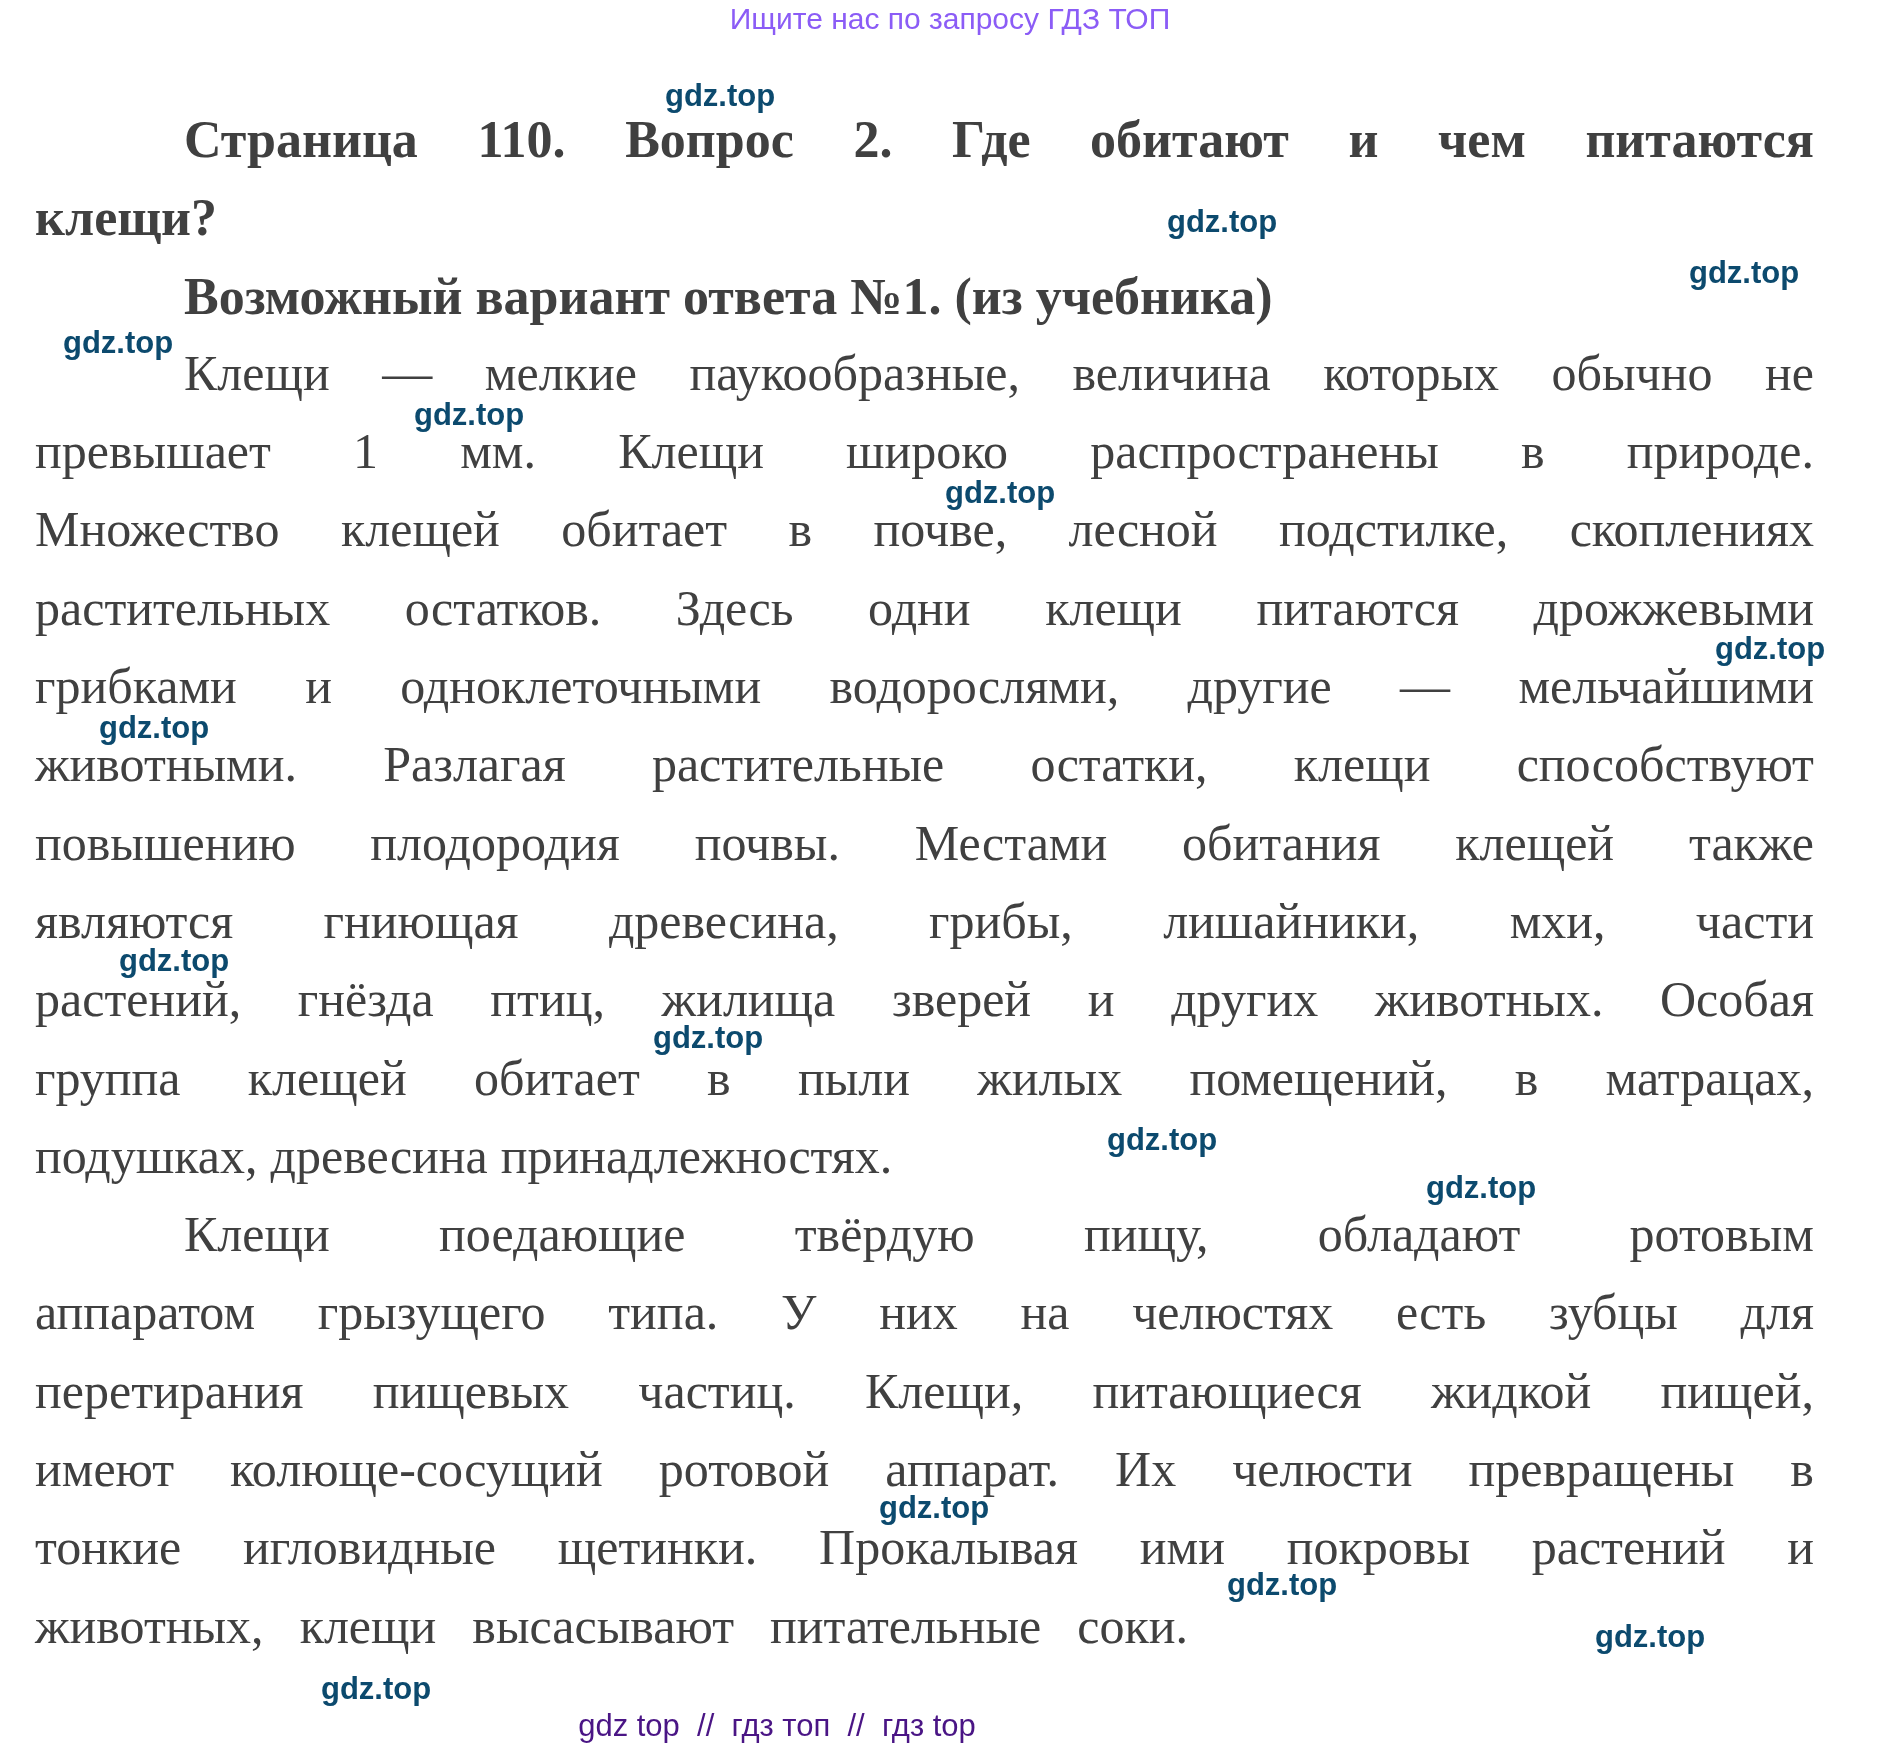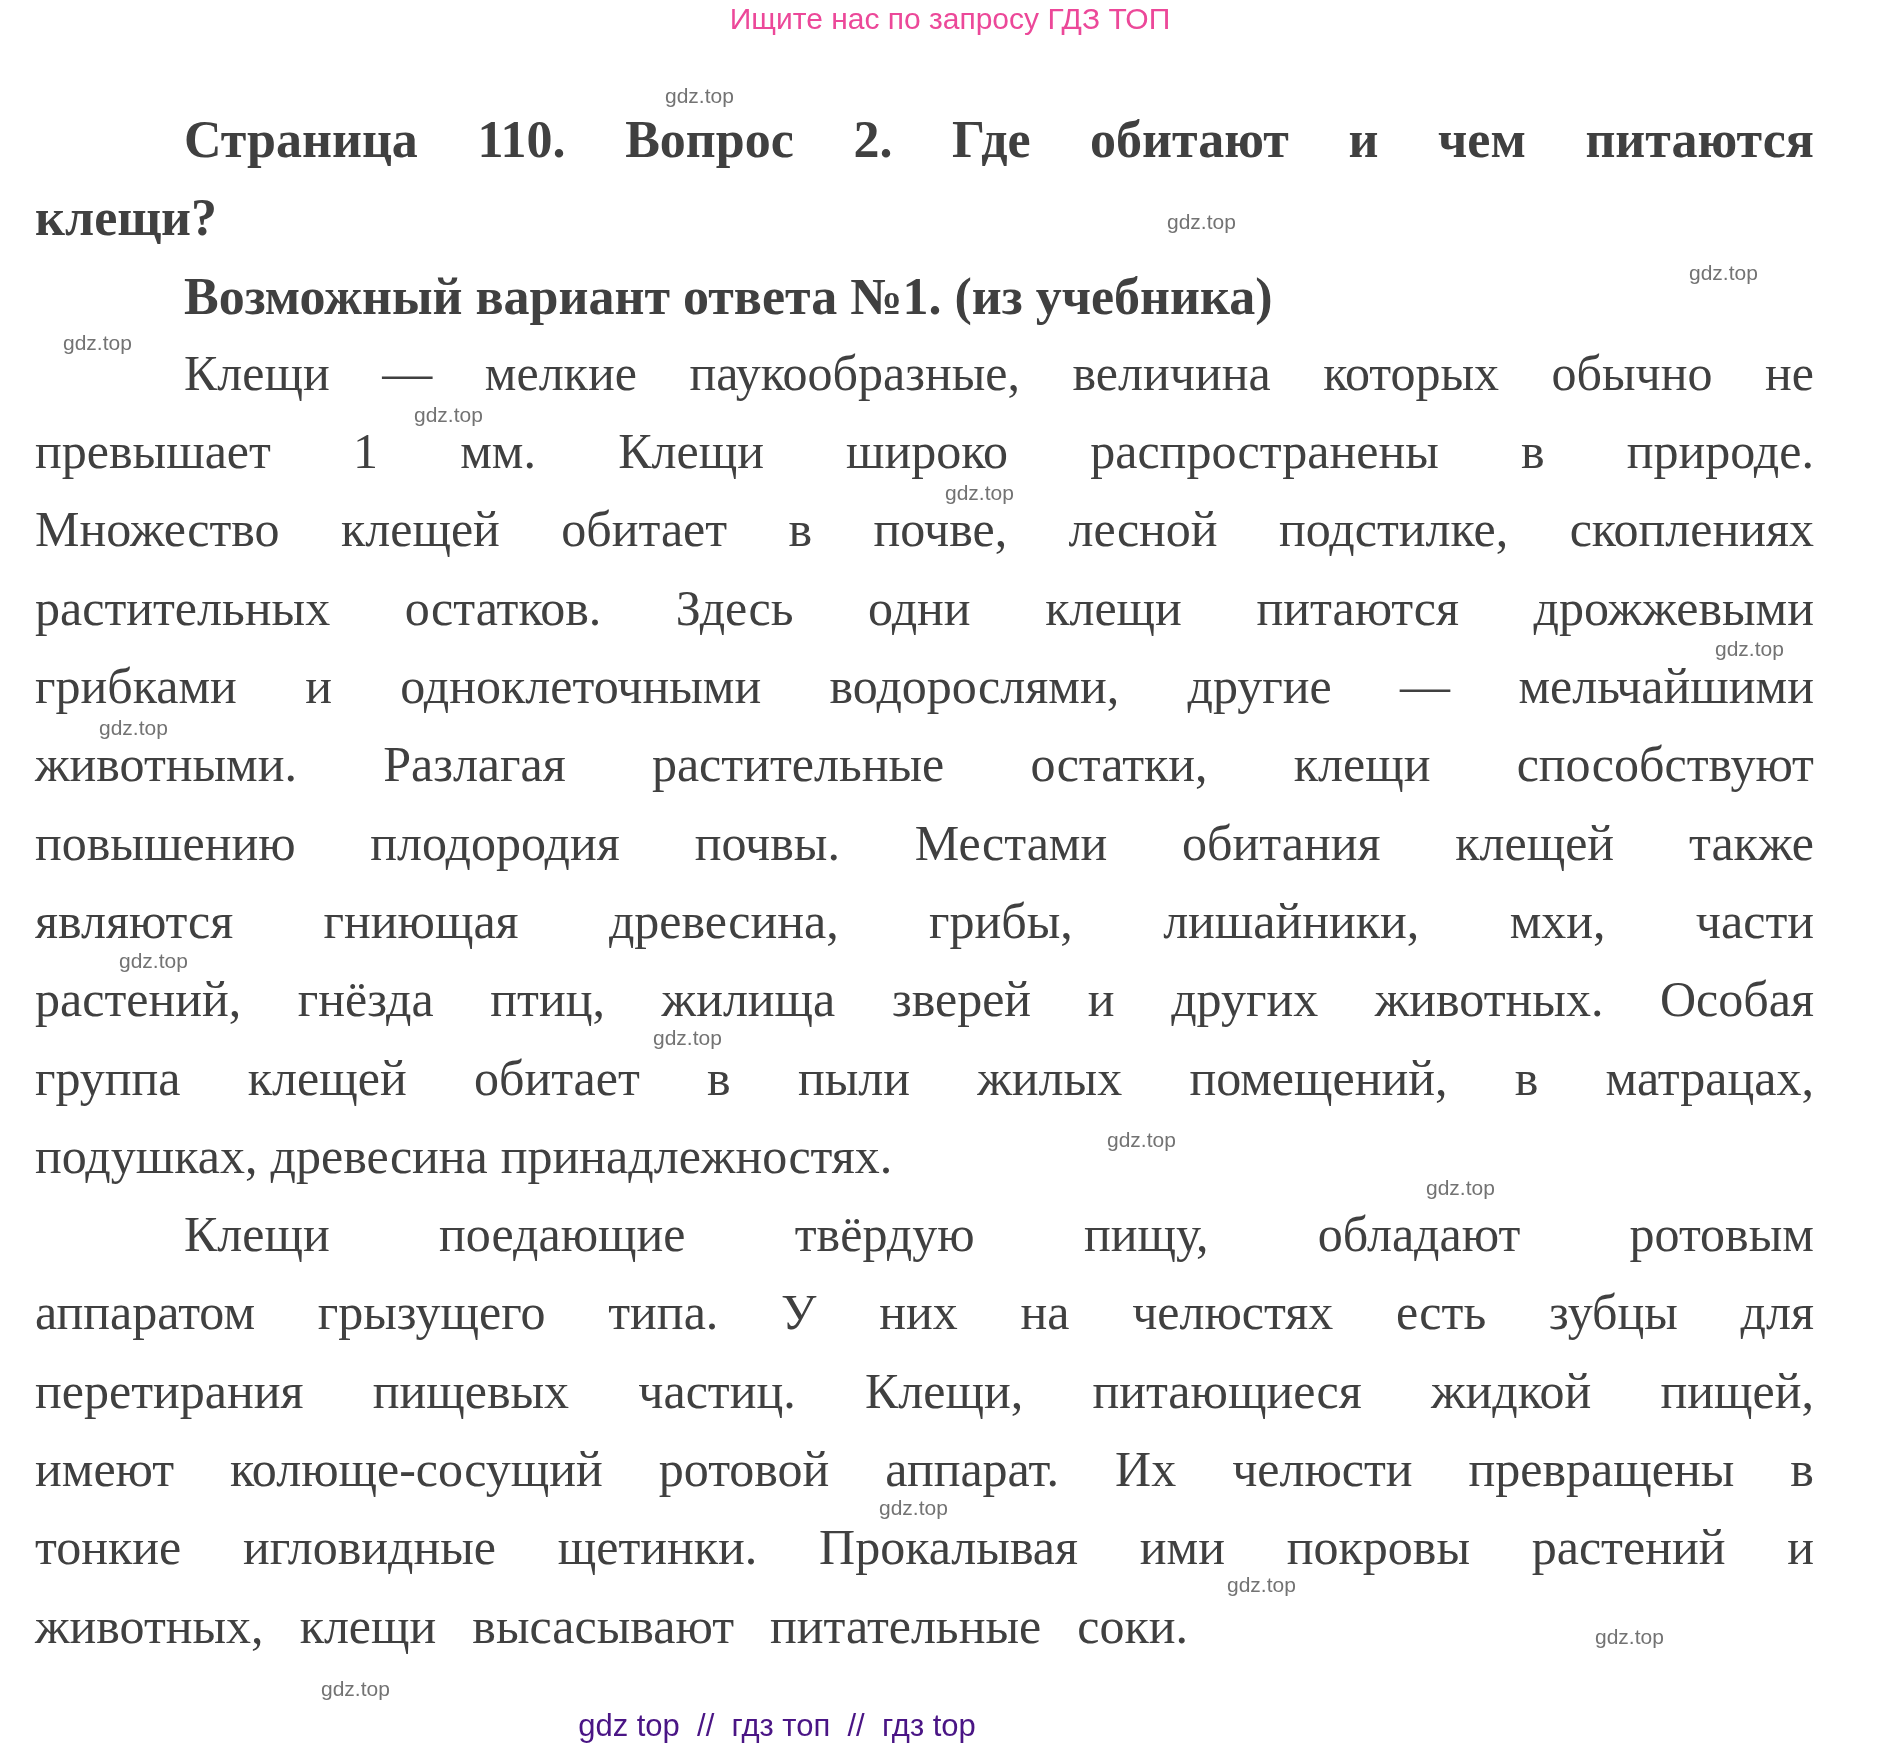--- a/index.html
+++ b/index.html
@@ -1,39 +1,39 @@
 <!DOCTYPE html>
 <html><head>
 <meta charset="utf-8">
 <style>
   html, body { margin:0; padding:0; background:#ffffff; }
   body { width:1900px; height:1749px; position:relative; overflow:hidden; }
   .top-banner {
     position:absolute; left:0; top:0; width:1900px; height:40px;
     text-align:center; font-family:"Liberation Sans", sans-serif;
-    font-size:30px; line-height:38px; color:#ec4899;
+    font-size:30px; line-height:38px; color:#8b5cf6;
   }
   .footer {
     position:absolute; left:0; top:1706px; width:1554px; height:40px;
     text-align:center; font-family:"Liberation Sans", sans-serif;
     font-size:31px; line-height:40px; color:#4a1585; white-space:pre;
   }
   .line {
     position:absolute; left:35px; width:1779px; height:60px;
     font-family:"Liberation Serif", serif; font-size:50px; line-height:60px;
     color:#404040; text-align:justify; text-align-last:justify; white-space:nowrap;
     display:flex; justify-content:space-between;
   }
   .line span.w { display:inline-block; }
   .line.last { justify-content:flex-start; gap:13px; }
   .line.indent { left:184px; width:1630px; }
   .bold { font-weight:bold; }
   .wm {
-    position:absolute; font-family:"Liberation Sans", sans-serif; font-size:21px;
-    line-height:30px; color:#737373; white-space:nowrap;
+    position:absolute; font-family:"Liberation Sans", sans-serif; font-size:31px;
+    line-height:30px; color:#0c4a6e; white-space:nowrap;font-weight:bold;
   }
 </style>
 </head>
 <body>
 
 <div class="top-banner">Ищите нас по запросу ГДЗ ТОП</div>
 
 <div class="line bold indent" style="top:110px; font-size:52px;">
     <span class="w">Страница</span>
     <span class="w">110.</span>

